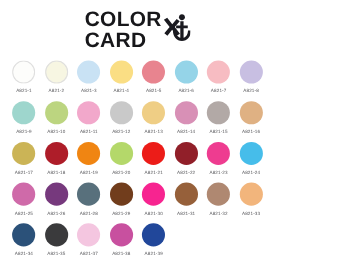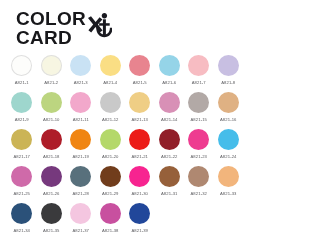--- a/index.html
+++ b/index.html
@@ -18,21 +18,21 @@
     width: 250px;
     height: 250px;
     box-sizing: border-box;
     padding: 0;
   }
   .header {
     position: relative;
     height: 55px;
     display: flex;
     align-items: flex-start;
-    justify-content: flex-start;
+    justify-content: center;
     padding: 9px 16px 0 16px;
     box-sizing: border-box;
   }
   .title {
     font-size: 19px;
     line-height: 19px;
     font-weight: bold;
     letter-spacing: 0.3px;
     color: #17171a;
     text-transform: uppercase;

